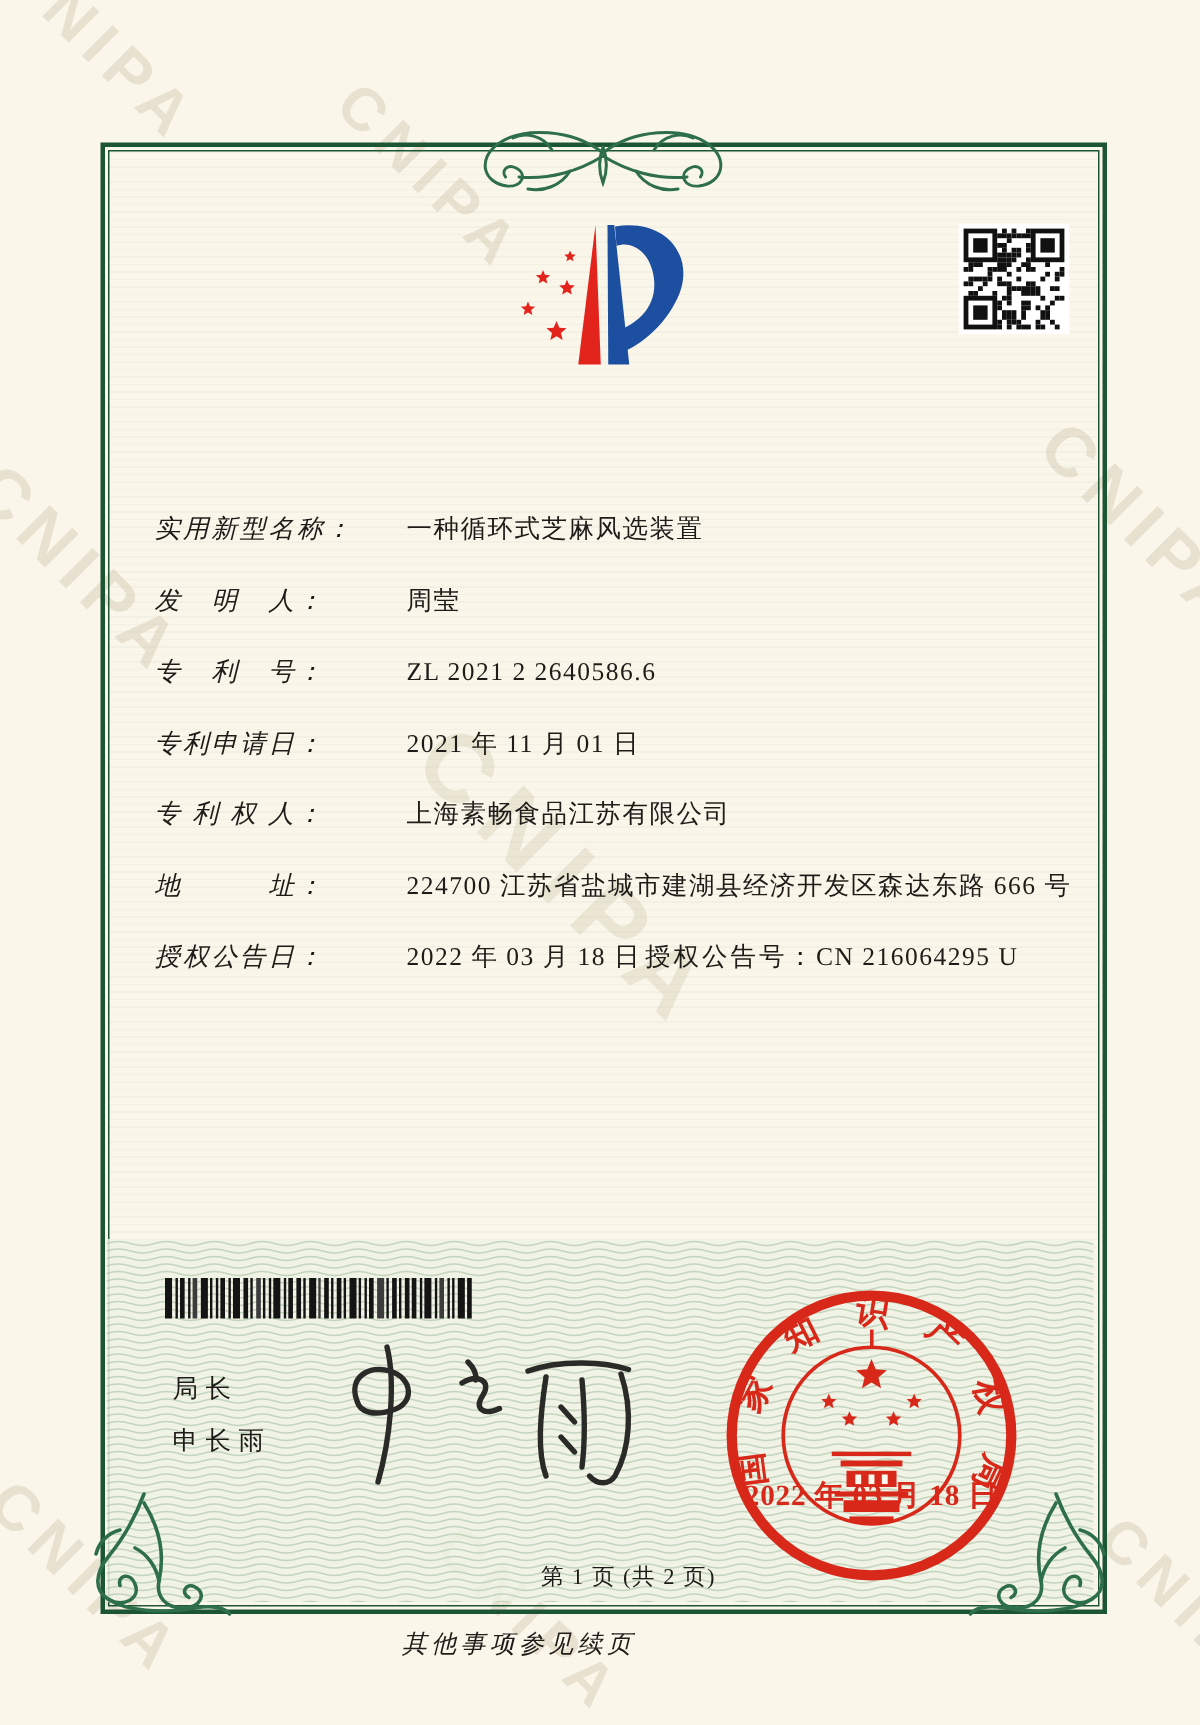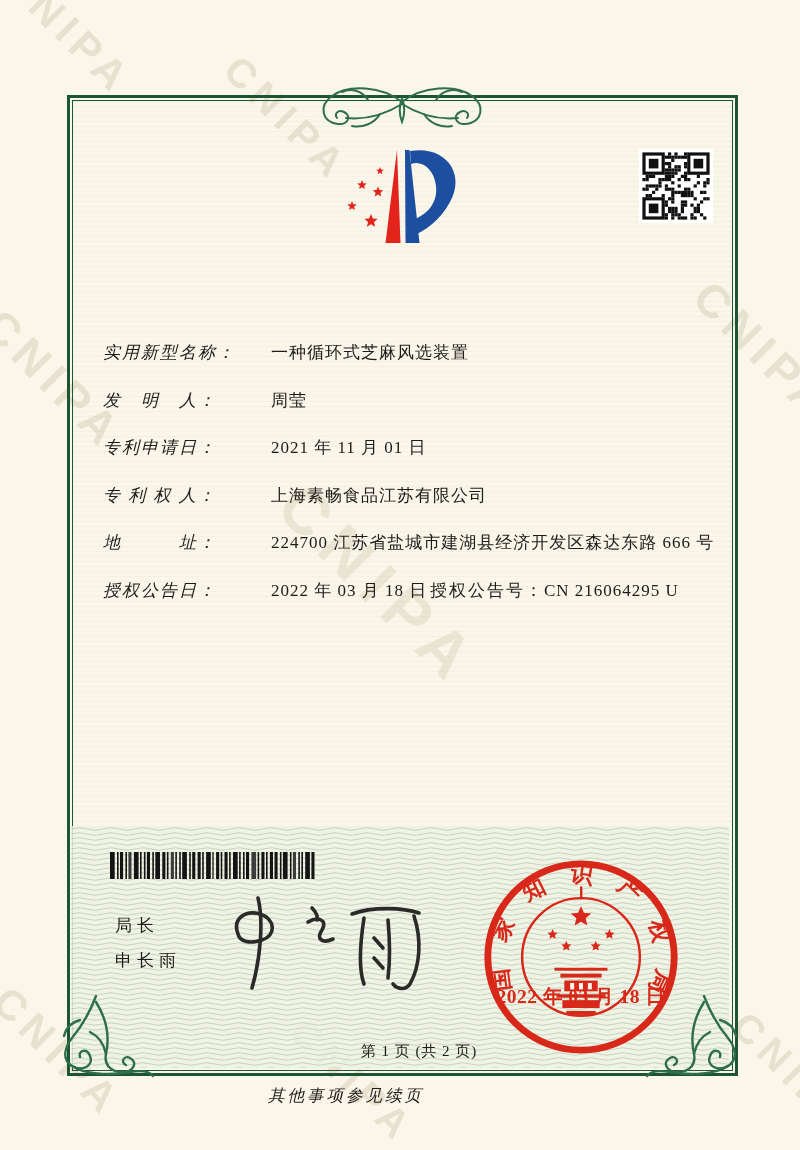--- a/index.html
+++ b/index.html
@@ -245,20 +245,23 @@
 
 
   <div class="abs fields">
     <div class="frow">
       <span class="flabel">实用新型名称：</span><span class="fvalue">一种循环式芝麻风选装置</span>
     </div>
     <div class="frow">
       <span class="flabel">发　明　人：</span><span class="fvalue">周莹</span>
     </div>
     <div class="frow">
+      <span class="flabel">专　利　号：</span><span class="fvalue">ZL 2021 2 2640586.6</span>
+    </div>
+    <div class="frow">
       <span class="flabel">专利申请日：</span><span class="fvalue">2021 年 11 月 01 日</span>
     </div>
     <div class="frow">
       <span class="flabel">专 利 权 人：</span><span class="fvalue">上海素畅食品江苏有限公司</span>
     </div>
     <div class="frow">
       <span class="flabel">地　　　址：</span><span class="fvalue">224700 江苏省盐城市建湖县经济开发区森达东路 666 号</span>
     </div>
     <div class="frow">
       <span class="flabel">授权公告日：</span><span class="fvalue">2022 年 03 月 18 日</span>

